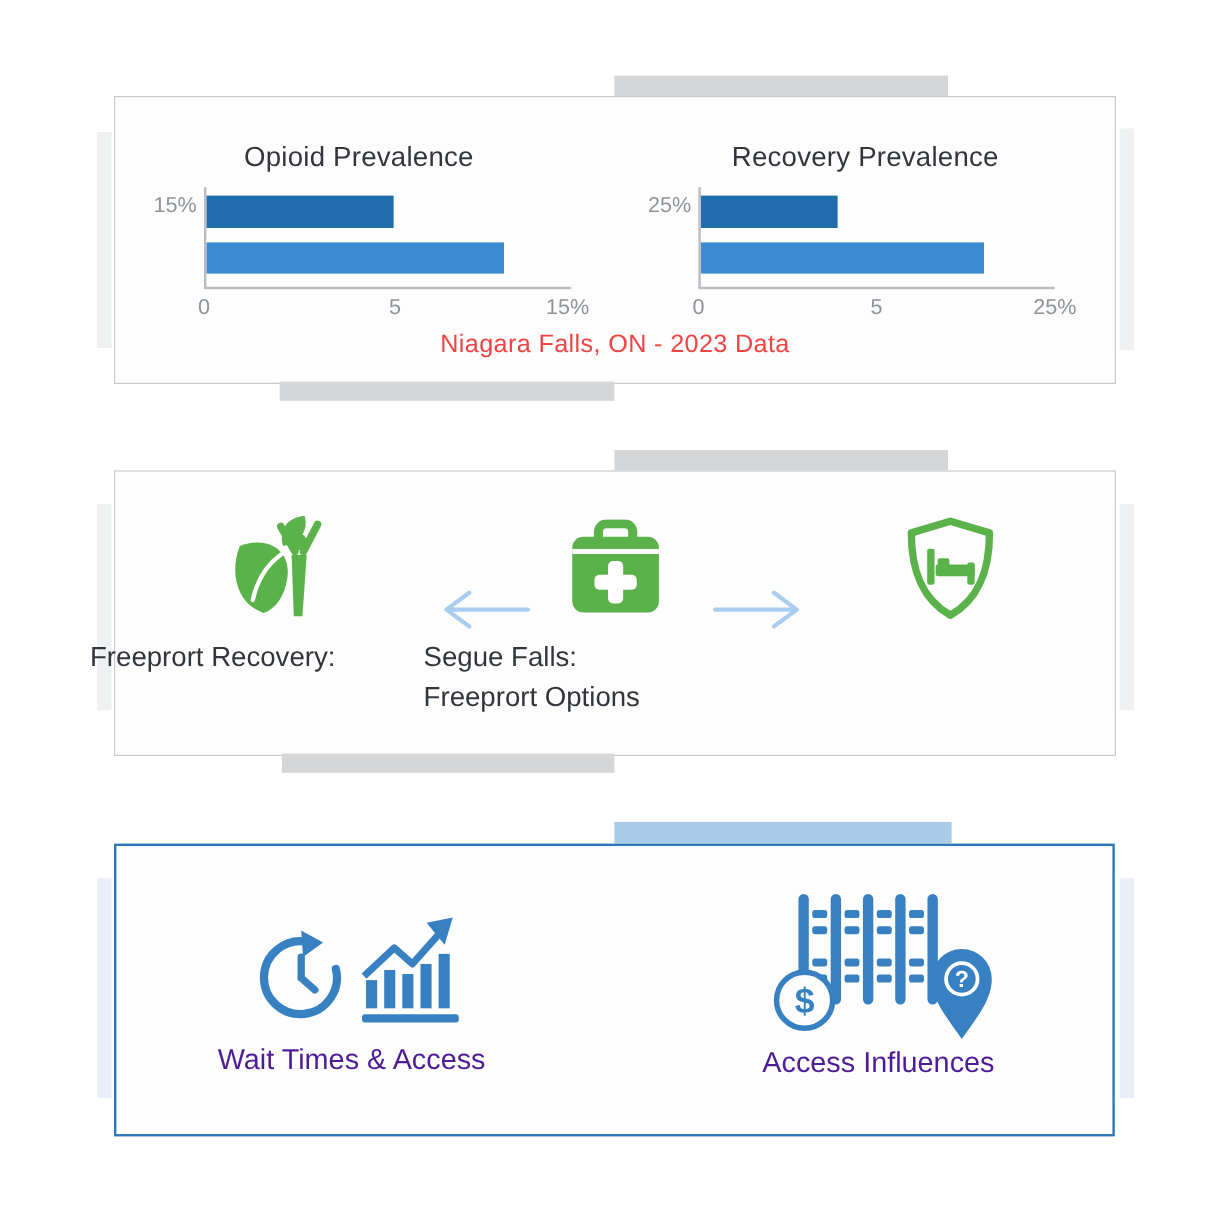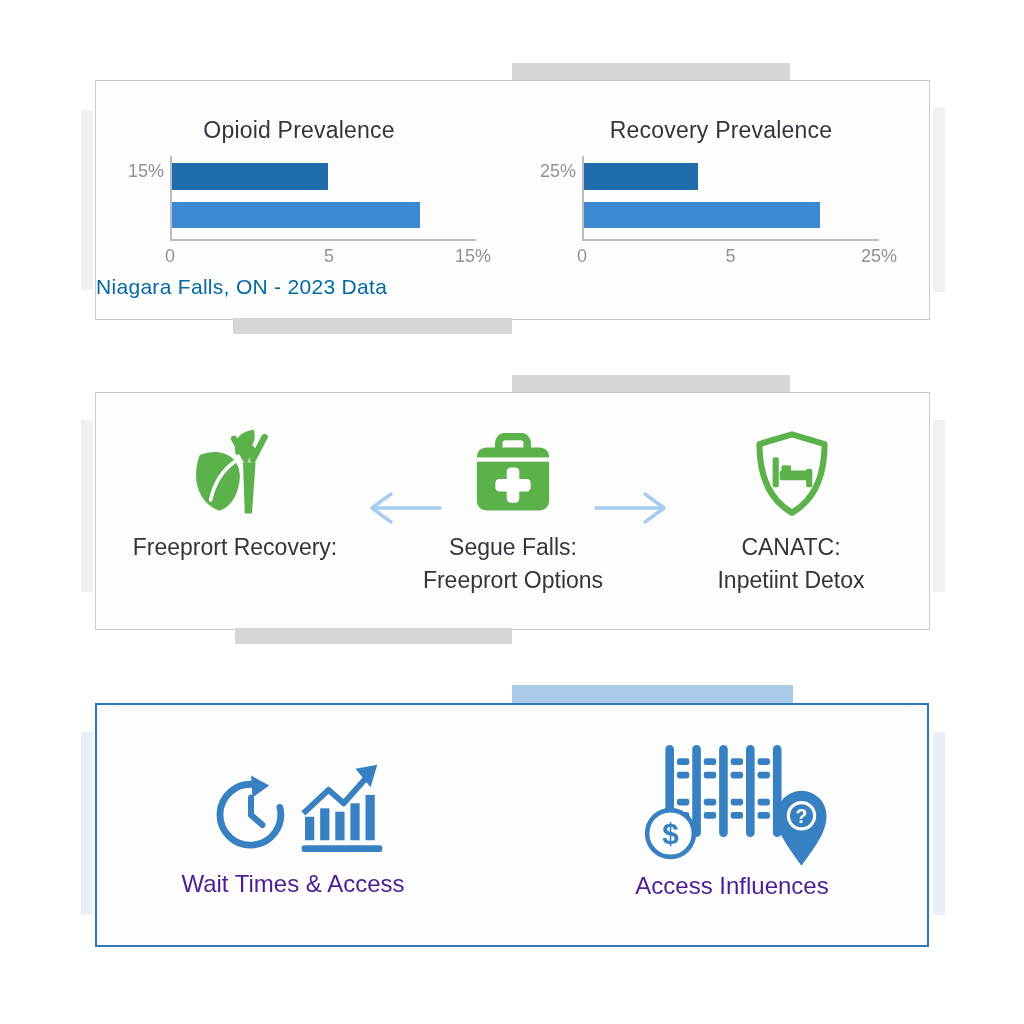--- a/index.html
+++ b/index.html
@@ -21,25 +21,25 @@
   .ylab{position:absolute;top:80px;width:44px;text-align:right;
         font-size:18px;color:#8d9399;}
   .plot{position:absolute;top:75px;height:84px;}
   .vaxis{position:absolute;left:0;top:0;width:2px;height:100%;background:#b9bdc1;}
   .haxis{position:absolute;left:0;bottom:-1px;width:100%;height:2px;background:#b9bdc1;}
   .bar{position:absolute;left:2px;}
   .bar.b0{top:7px;height:27px;}
   .bar.b1{top:46px;height:26px;}
   .tickrow{position:absolute;left:0;top:90px;width:100%;height:22px;}
   .tick{position:absolute;transform:translateX(-50%);font-size:18px;color:#8d9399;}
-  .caption{position:absolute;left:0;top:194px;width:100%;text-align:left;
-           font-size:21px;color:#0369a1;letter-spacing:.3px;}
+  .caption{position:absolute;left:0;top:194px;width:100%;text-align:center;
+           font-size:21px;color:#ef4444;letter-spacing:.3px;}
   .svc-item{position:absolute;top:0;height:236px;}
   .svc-icon{position:absolute;}
-  .svc-label{position:absolute;width:320px;text-align:center;font-size:23px;
+  .svc-label{position:absolute;width:320px;font-size:23px;
              line-height:33px;color:#32363c;}
   .flow-arrow{position:absolute;top:97px;width:76px;height:36px;}
   .factor-label{position:absolute;width:320px;text-align:center;font-size:24px;
                 color:#4c1d95;}
 </style>
 </head>
 <body>
 
 <div class="stage">
 
@@ -130,24 +130,20 @@
     </svg>
 
     <div class="svc-item" style="left:556px;width:278px;">
       <svg class="svc-icon" style="left:96px;top:36px;" width="88" height="90" viewBox="0 0 100 100">
         <path d="M50,5 L87,16 C87,50 78,78 50,94 C22,78 13,50 13,16 Z" fill="none" stroke="#5cb24a" stroke-width="7" stroke-linejoin="round"></path>
         <rect x="28" y="31" width="7" height="34" rx="2" fill="#5cb24a"></rect>
         <rect x="38" y="40" width="11" height="8" rx="2" fill="#5cb24a"></rect>
         <rect x="36" y="46" width="37" height="11" rx="2" fill="#5cb24a"></rect>
         <rect x="66" y="44" width="7" height="21" rx="2" fill="#5cb24a"></rect>
       </svg>
-      <div class="svc-label" style="left:-21px;top:138px;">
-        <div>CANATC:</div>
-        <div>Inpetiint Detox</div>
-      </div>
     </div>
   </div>
 
   <div class="tab gray" style="left:235px;top:628px;width:277px;height:16px;"></div>
 
   <div class="strip blue" style="left:81px;top:732px;height:183px;"></div>
   <div class="strip blue" style="left:933px;top:732px;height:183px;"></div>
   <div class="tab blue" style="left:512px;top:685px;width:281px;"></div>
 
   <div class="card bluecard" style="left:95px;top:703px;width:830px;height:240px;">

